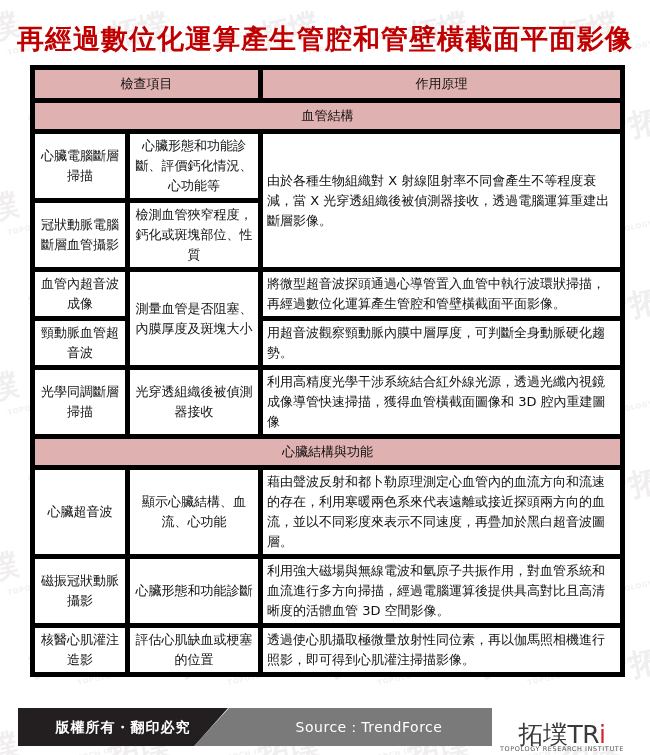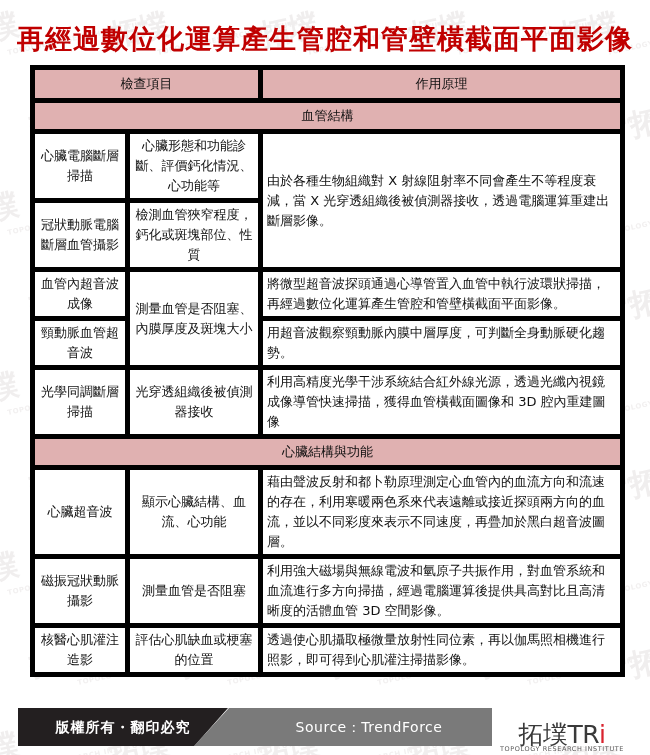--- a/index.html
+++ b/index.html
@@ -312,21 +312,21 @@
         <tr>
           <td class="section-head" colspan="3">心臟結構與功能</td>
         </tr>
         <tr>
           <td class="c-name">心臟超音波</td>
           <td class="c-purpose">顯示心臟結構、血流、心功能</td>
           <td class="c-principle">藉由聲波反射和都卜勒原理測定心血管內的血流方向和流速的存在，利用寒暖兩色系來代表遠離或接近探頭兩方向的血流，並以不同彩度來表示不同速度，再疊加於黑白超音波圖層。</td>
         </tr>
         <tr>
           <td class="c-name">磁振冠狀動脈攝影</td>
-          <td class="c-purpose">測量血管是否阻塞</td>
+          <td class="c-purpose">心臟形態和功能診斷</td>
           <td class="c-principle">利用強大磁場與無線電波和氫原子共振作用，對血管系統和血流進行多方向掃描，經過電腦運算後提供具高對比且高清晰度的活體血管 3D 空間影像。</td>
         </tr>
         <tr>
           <td class="c-name">核醫心肌灌注造影</td>
           <td class="c-purpose">評估心肌缺血或梗塞的位置</td>
           <td class="c-principle">透過使心肌攝取極微量放射性同位素，再以伽馬照相機進行照影，即可得到心肌灌注掃描影像。</td>
         </tr>
       </tbody>
   </table>
 

